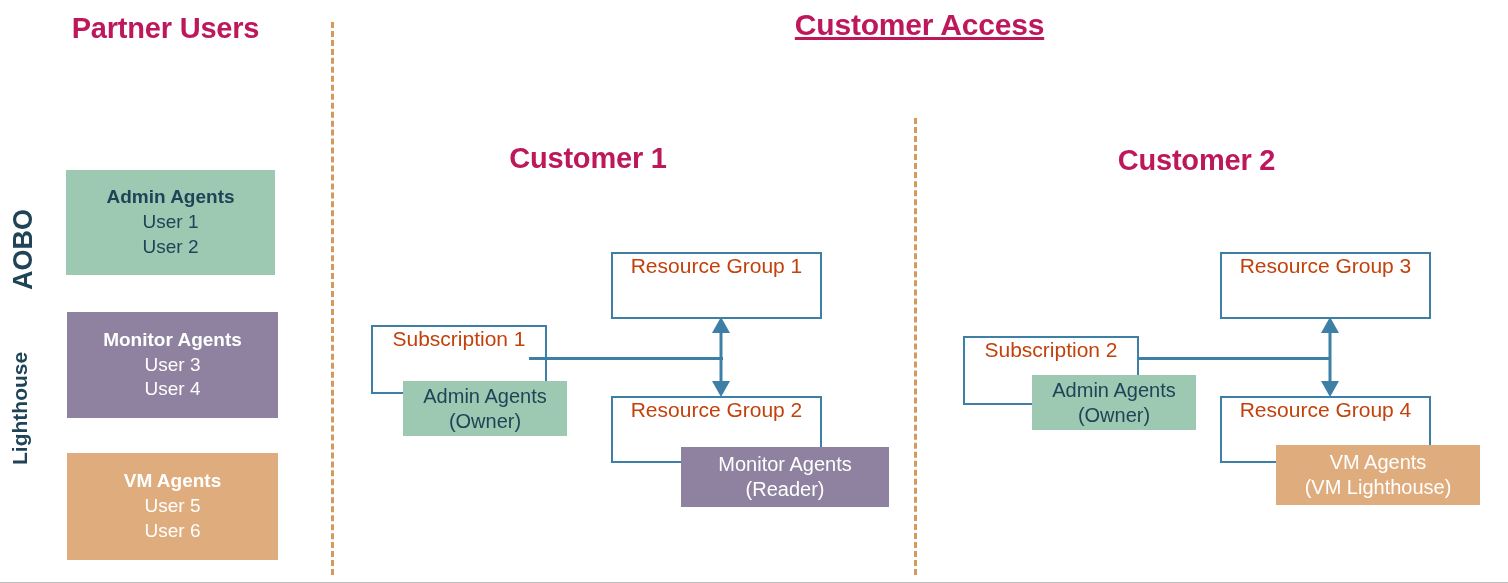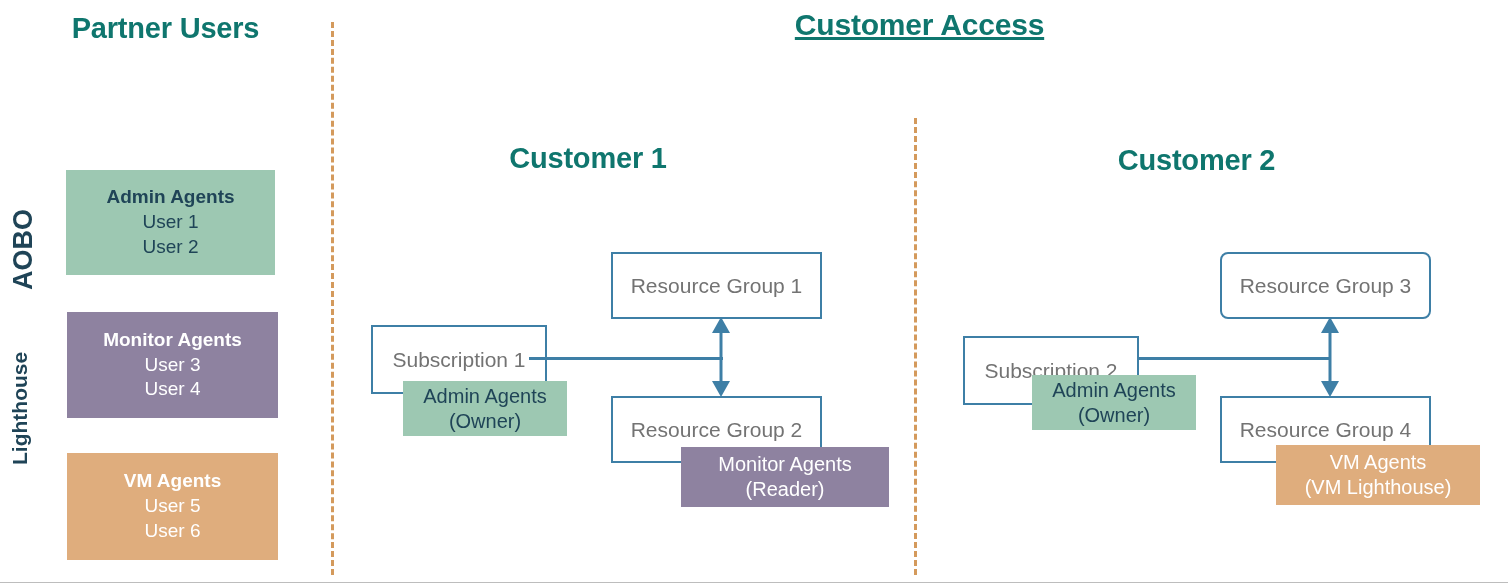--- a/index.html
+++ b/index.html
@@ -16,21 +16,21 @@
     height: 583px;
     background: #ffffff;
     overflow: hidden;
     border-bottom: 1px solid #bdbdbd;
     box-sizing: border-box;
   }
 
   
   .title {
     position: absolute;
-    color: #0f766e;
+    color: #be185d;
     font-weight: bold;
     white-space: nowrap;
     letter-spacing: -0.2px;
   }
   #partner-users-title {
     left: 0px;
     top: 12px;
     width: 331px;
     text-align: center;
     font-size: 29px;
@@ -138,22 +138,22 @@
     color: #ffffff;
   }
 
   
   .outline-box {
     position: absolute;
     box-sizing: border-box;
     border: 2px solid #3E7FA6;
     background: #ffffff;
     display: flex;
-    align-items: center;
-    color: #737373;
+    align-items: flex-start;
+    color: #c2410c;
     font-size: 21px;
     white-space: nowrap;
   }
   .outline-box .ob-label {
     width: 100%;
     text-align: center;
   }
   #subscription-1-box {
     left: 355px;
     top: 325px;
@@ -177,21 +177,20 @@
     left: 611px;
     top: 396px;
     width: 211px;
     height: 67px;
   }
   #resource-group-3-box {
     left: 1220px;
     top: 252px;
     width: 211px;
     height: 67px;
-    border-radius: 8px;
   }
   #resource-group-4-box {
     left: 1220px;
     top: 396px;
     width: 211px;
     height: 67px;
   }
 
   
   .role-tag {

